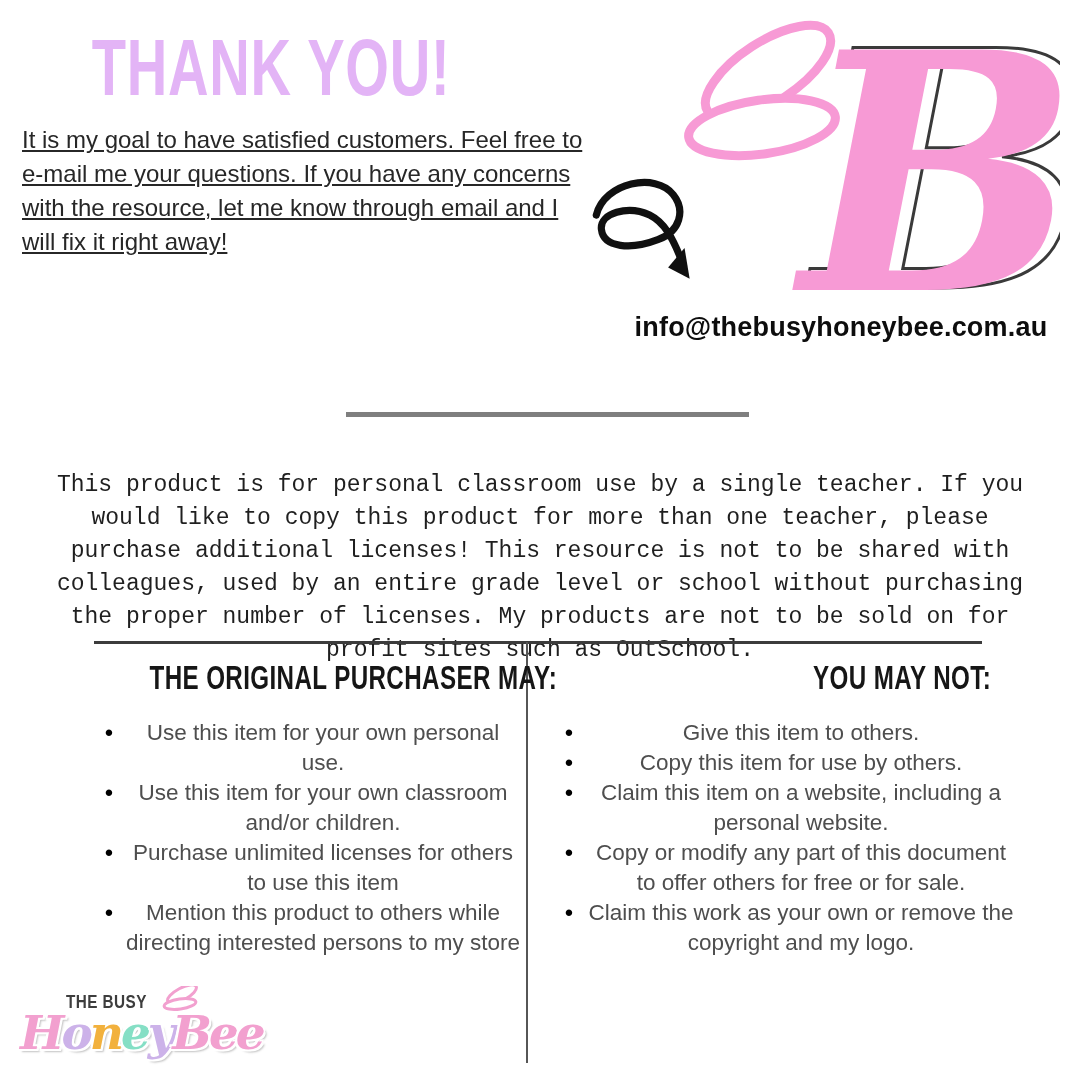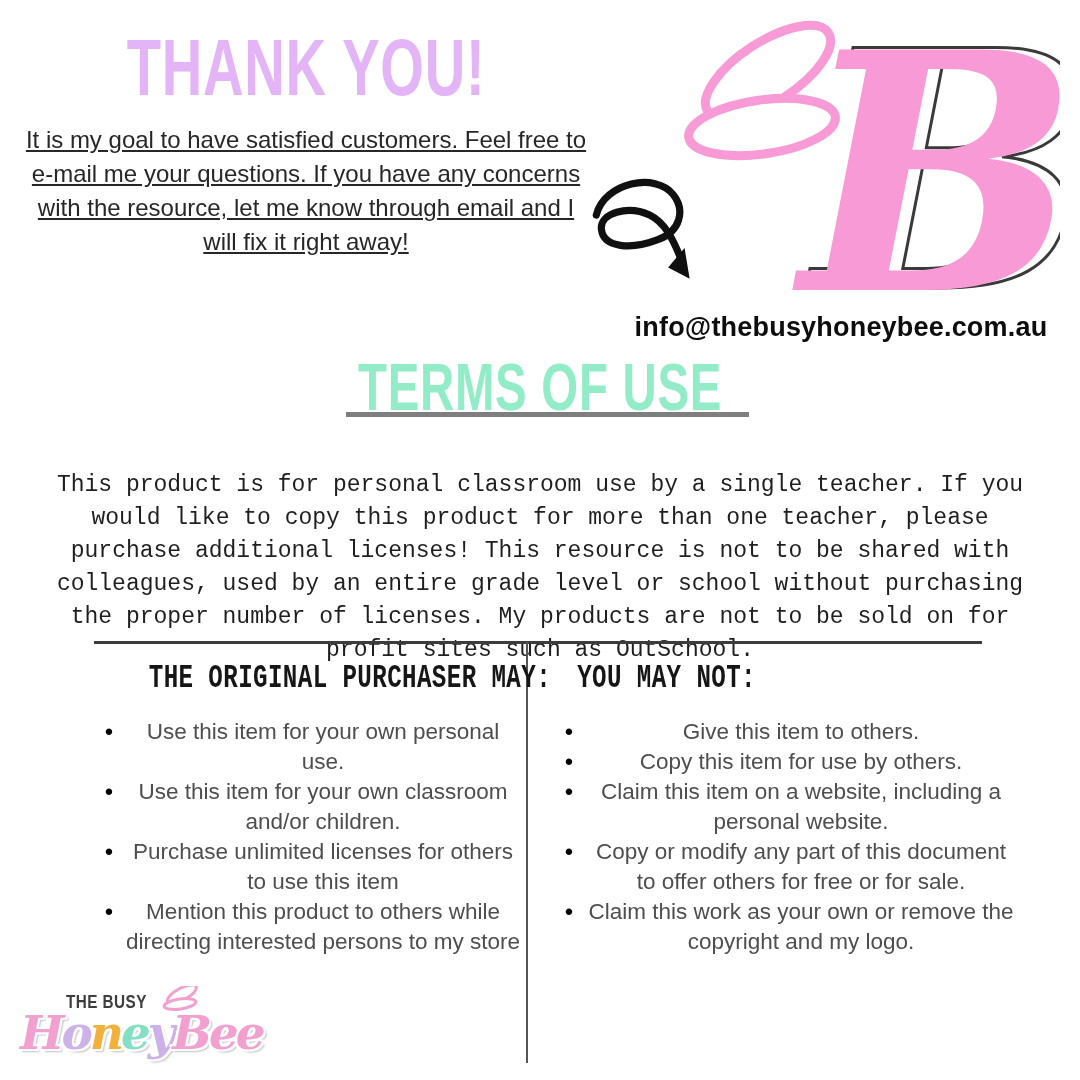--- a/index.html
+++ b/index.html
@@ -4,21 +4,21 @@
 <style>
   * { box-sizing: border-box; }
   html,body { margin:0; padding:0; background:#e8e8e8; }
   .page {
     position:relative; width:1080px; height:1080px; margin:0 auto;
     background:#ffffff; overflow:hidden;
     font-family:"Liberation Sans", sans-serif; color:#222;
   }
 
   
-  .thanks { position:absolute; left:22px; top:22px; width:568px; text-align:center; }
+  .thanks { position:absolute; left:22px; top:22px; width:568px; }
   .thank-title {
     display:inline-block; margin:0; font-weight:bold; font-size:78px;
     letter-spacing:1px; transform:scale(0.72,1.02); transform-origin:50% 50%;
     white-space:nowrap;
   }
   .thanks p {
     margin:10px 0 0; font-size:24px; line-height:34px; color:#272727;text-decoration:underline;
   }
 
   
@@ -47,21 +47,21 @@
   }
 
   
   .hr-divider { position:absolute; left:94px; top:641px; width:888px; height:3px; background:#3c3c3c; }
   .vr-divider { position:absolute; left:526px; top:642px; width:2px; height:421px; background:#565656; }
 
   
   .col { position:absolute; top:660px; }
   .col-left  { left:92px;  width:428px; }
   .col-right { left:552px; width:464px; }
-  .col-head { text-align:left;font-family:Liberation Mono, monospace; }
+  .col-head { text-align:right; }
   .col-head h3 {
     display:inline-block; margin:0; font-weight:bold; font-size:31px; color:#161616;
     letter-spacing:0.5px; transform:scale(0.78,1.08); transform-origin:50% 50%;
     white-space:nowrap;
   }
   .col ul { list-style:none; margin:22px 0 0; padding:0; }
   .col li { display:flex; align-items:flex-start; }
   .col .dot { flex:0 0 34px; text-align:center; font-size:24px; line-height:30px; color:#000; }
   .col .txt { flex:1; text-align:center; font-size:22.5px; line-height:30px; color:#4e4e4e; }
 
@@ -100,23 +100,20 @@
     <g style="color: rgb(247, 154, 213);">
       <ellipse cx="108" cy="72" rx="72" ry="30" transform="rotate(-33 108 72)" fill="#ffffff" stroke="currentColor" stroke-width="9"></ellipse>
       <ellipse cx="102" cy="127" rx="74" ry="27" transform="rotate(-8 102 127)" fill="#ffffff" stroke="currentColor" stroke-width="9"></ellipse>
       <text x="154" y="288" font-family="DejaVu Serif, serif" font-style="italic" font-weight="bold" font-size="330" fill="#ffffff" stroke="#3a3a3a" stroke-width="3">B</text>
       <text x="140" y="290" font-family="DejaVu Serif, serif" font-style="italic" font-weight="bold" font-size="330" fill="currentColor">B</text>
     </g>
   </svg>
 
   <div class="email">info@thebusyhoneybee.com.au</div>
 
-  <div class="terms-head">
-    <h2 class="terms-title" style="color: rgb(146, 236, 200);">TERMS OF USE</h2>
-  </div>
   <div class="terms-underline"></div>
 
   <p class="terms-body">This product is for personal classroom use by a single teacher. If you would like to copy this product for more than one teacher, please purchase additional licenses! This resource is not to be shared with colleagues, used by an entire grade level or school without purchasing the proper number of licenses. My products are not to be sold on for profit sites such as OutSchool.</p>
 
   <div class="hr-divider"></div>
   <div class="vr-divider"></div>
 
   <section class="col col-left">
     <div class="col-head">
       <h3>THE ORIGINAL PURCHASER MAY:</h3>

